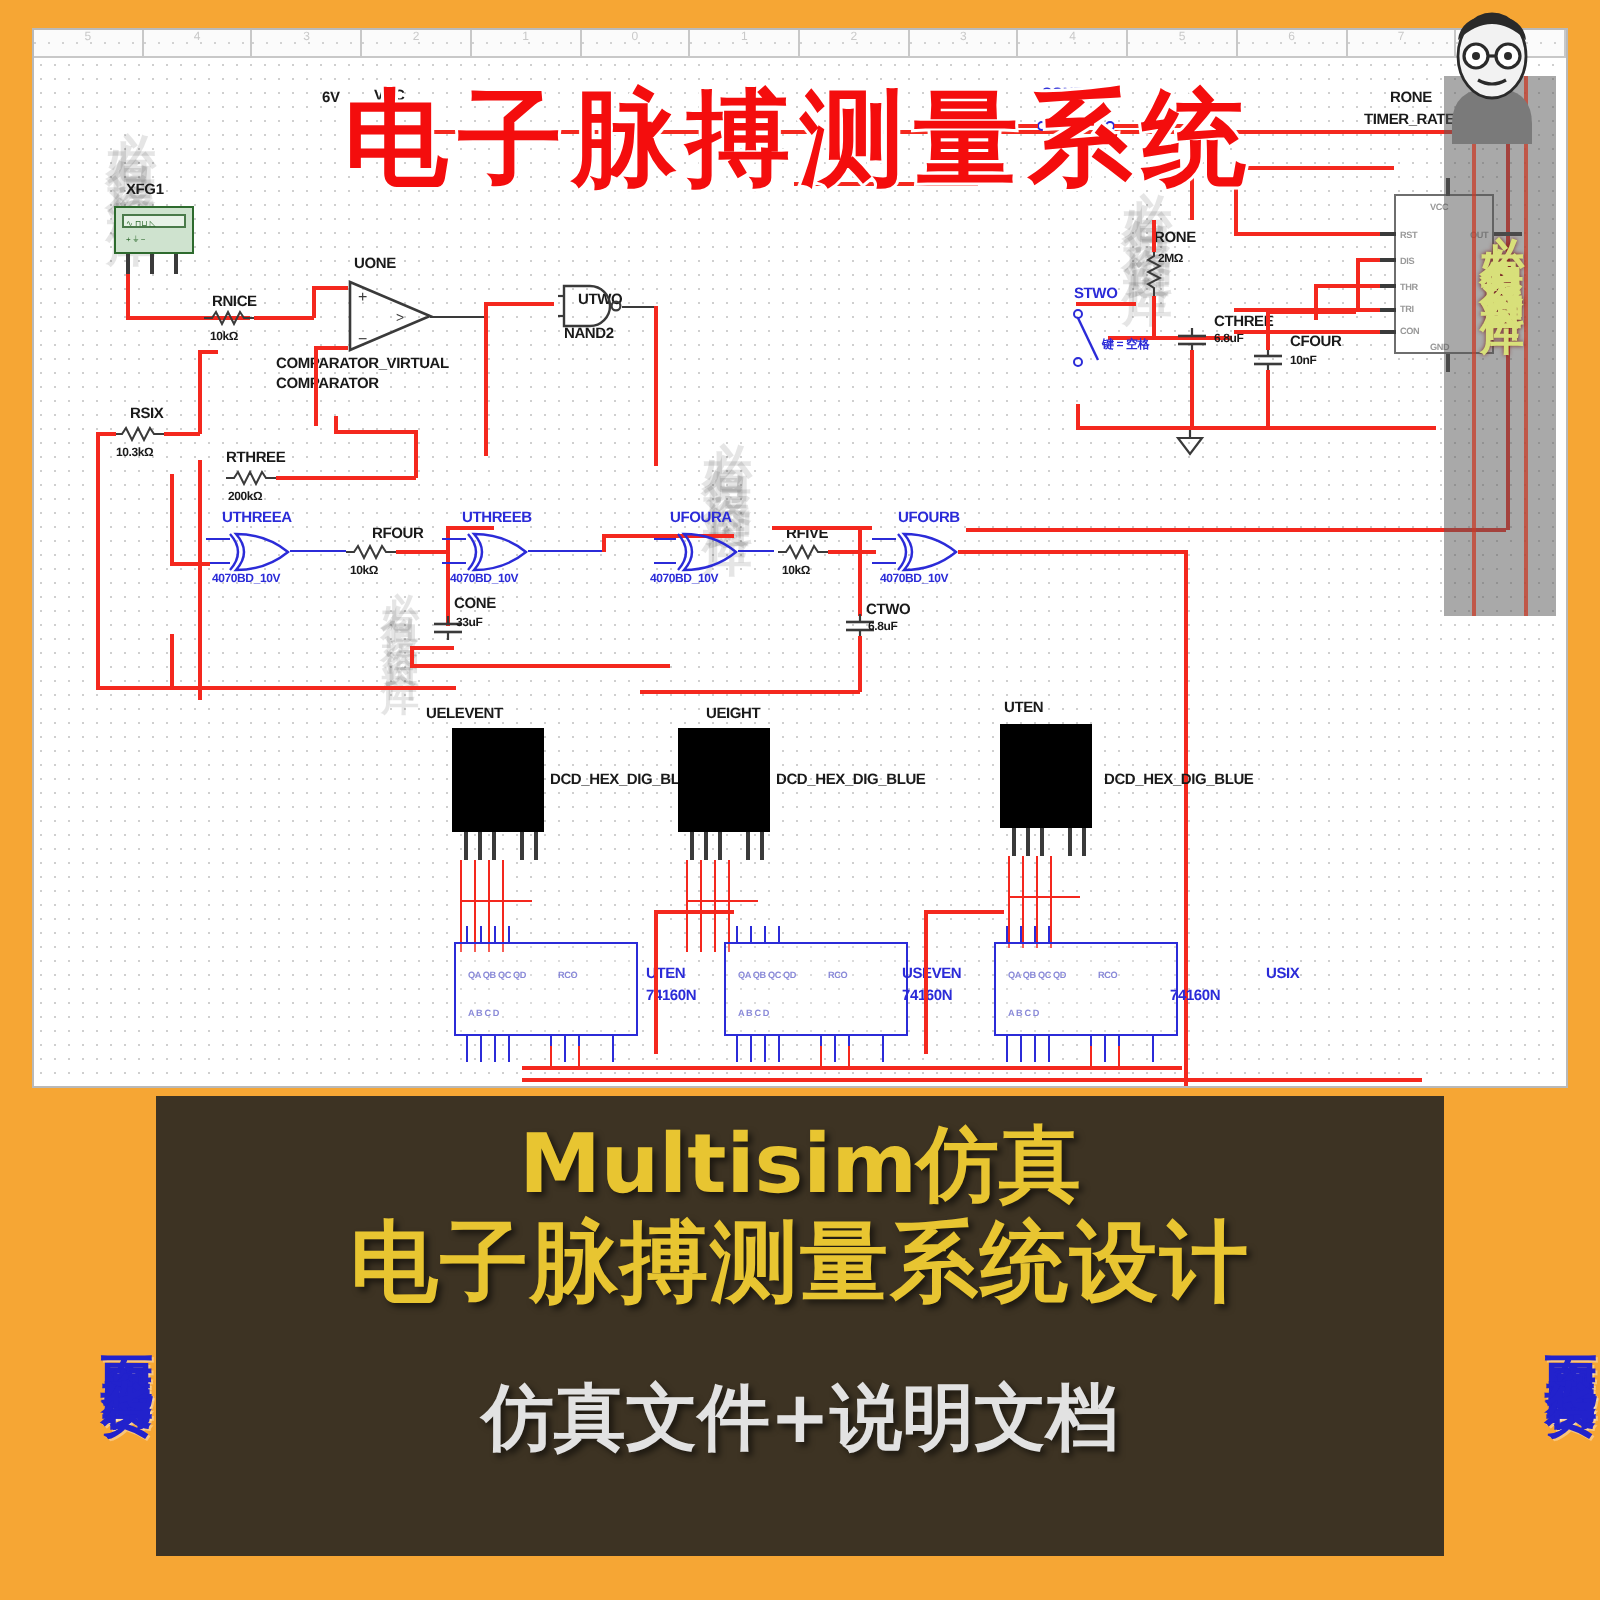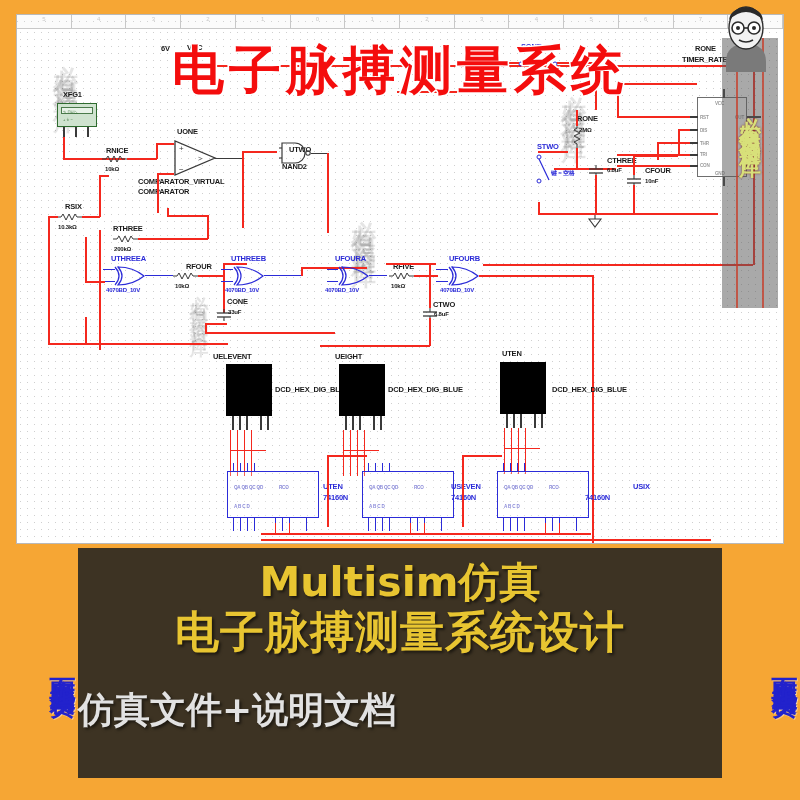--- a/index.html
+++ b/index.html
@@ -111,21 +111,21 @@
     text-shadow:2px 2px 3px rgba(0,0,0,.55);
   }
   .banner .l2{
     position:absolute; left:0; right:0; top:62px; text-align:center;
     font-size:44px; font-weight:bold; color:#e8c531; line-height:1;
     letter-spacing:1px;
     font-family:"DejaVu Sans", sans-serif;
     text-shadow:2px 2px 3px rgba(0,0,0,.55);
   }
   .banner .l3{
-    position:absolute; left:0; right:0; top:144px; 
+    position:absolute; left:0; right:0; top:144px; text-align:center;
     font-size:36px; font-weight:bold; color:#e2e2e2; line-height:1;
     font-family:"DejaVu Sans", sans-serif;
     text-shadow:2px 2px 3px rgba(0,0,0,.55);
   }
 
   
   .side-badge{
     position:absolute; top:552px; width:74px; height:226px;
     writing-mode:vertical-rl;
     font-size:26px; font-weight:bold; color:#2222cc;
@@ -493,21 +493,21 @@
 
     <div class="lbl" style="left:196px; top:338px;">UELEVENT</div>
     <div class="chip-black" style="left:209px; top:349px; width:46px; height:52px;"></div>
     <div class="lbl" style="left:258px; top:371px;">DCD_HEX_DIG_BLUE</div>
     <div class="pin" style="left:215px; top:401px; height:14px;"></div>
     <div class="pin" style="left:222px; top:401px; height:14px;"></div>
     <div class="pin" style="left:229px; top:401px; height:14px;"></div>
     <div class="pin" style="left:243px; top:401px; height:14px;"></div>
     <div class="pin" style="left:250px; top:401px; height:14px;"></div>
 
-    <div class="lbl" style="left:318px; top:338px;">UEIGHT</div>
+    <div class="lbl" style="left:336px; top:338px;">UEIGHT</div>
     <div class="chip-black" style="left:322px; top:349px; width:46px; height:52px;"></div>
     <div class="lbl" style="left:371px; top:371px;">DCD_HEX_DIG_BLUE</div>
     <div class="pin" style="left:328px; top:401px; height:14px;"></div>
     <div class="pin" style="left:335px; top:401px; height:14px;"></div>
     <div class="pin" style="left:342px; top:401px; height:14px;"></div>
     <div class="pin" style="left:356px; top:401px; height:14px;"></div>
     <div class="pin" style="left:363px; top:401px; height:14px;"></div>
 
     <div class="lbl" style="left:485px; top:335px;">UTEN</div>
     <div class="chip-black" style="left:483px; top:347px; width:46px; height:52px;"></div>

